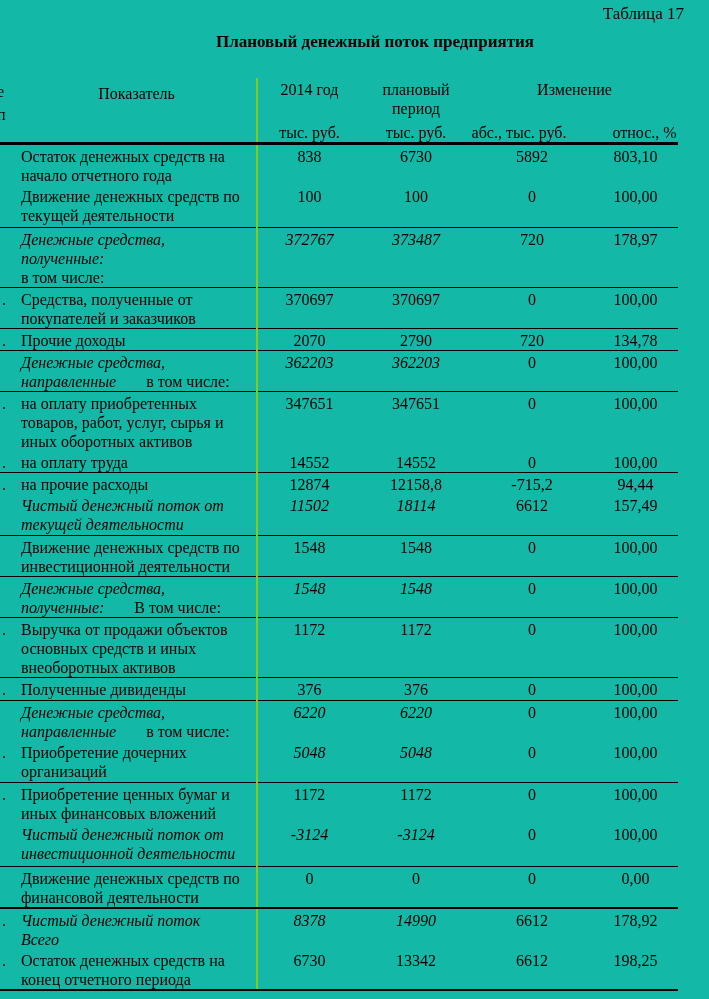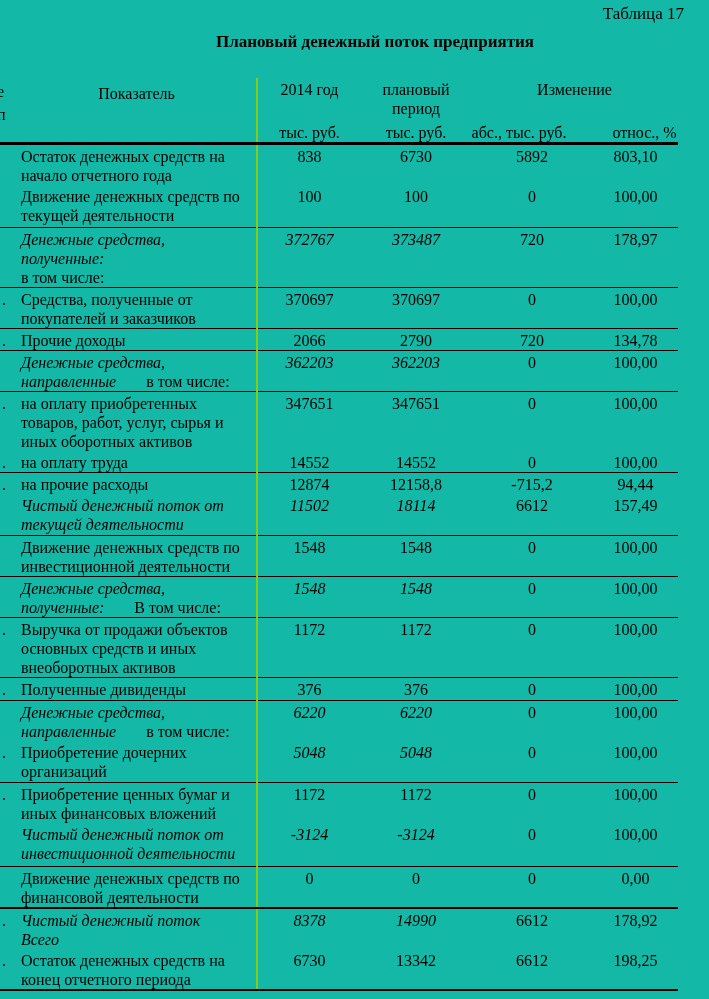--- a/index.html
+++ b/index.html
@@ -119,21 +119,21 @@
           <td class="num">.</td>
           <td class="lab"><span>Средства, полученные от</span><br><span>покупателей и заказчиков</span></td>
           <td class="val">370697</td>
           <td class="val">370697</td>
           <td class="val">0</td>
           <td class="val">100,00</td>
         </tr>
         <tr class="rule-thin" style="height: 22px;">
           <td class="num">.</td>
           <td class="lab"><span>Прочие доходы</span></td>
-          <td class="val">2066</td>
+          <td class="val">2070</td>
           <td class="val">2790</td>
           <td class="val">720</td>
           <td class="val">134,78</td>
         </tr>
         <tr class="rule-thin" style="height: 39px;">
           <td class="num"></td>
           <td class="lab"><span class="it">Денежные средства,</span><br><span class="it">направленные</span><span class="gap">в том числе:</span></td>
           <td class="val it">362203</td>
           <td class="val it">362203</td>
           <td class="val">0</td>

